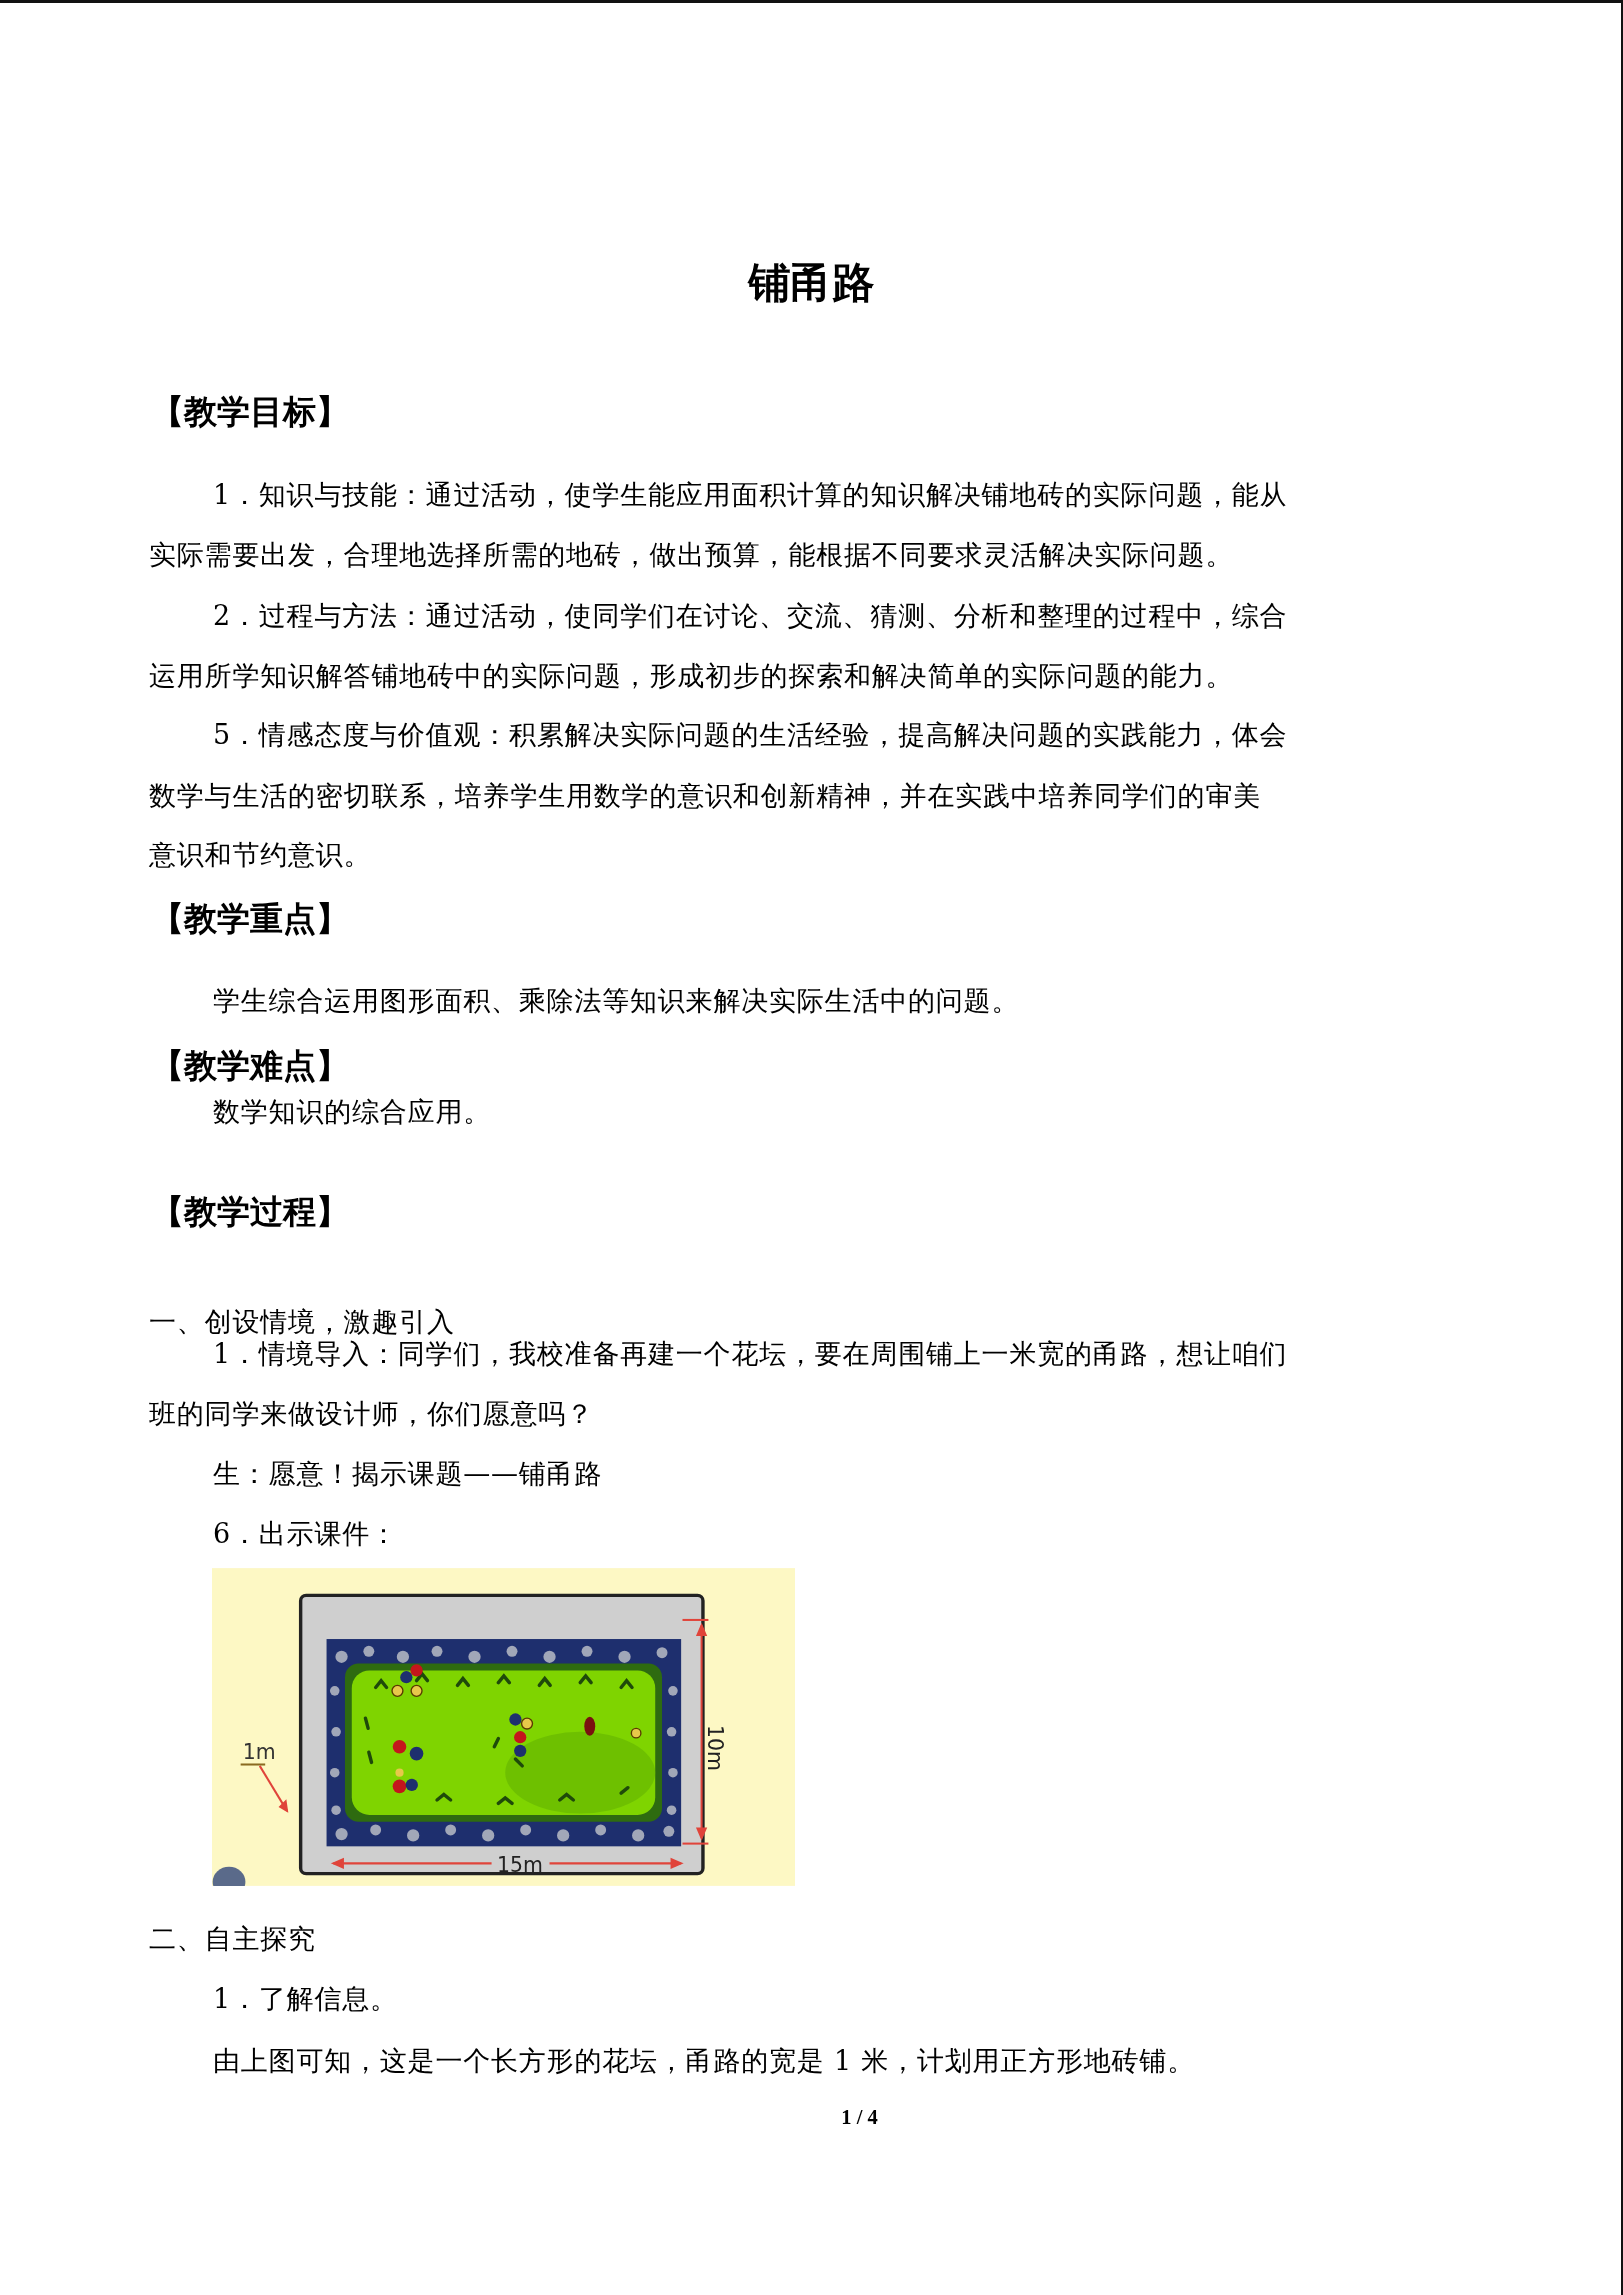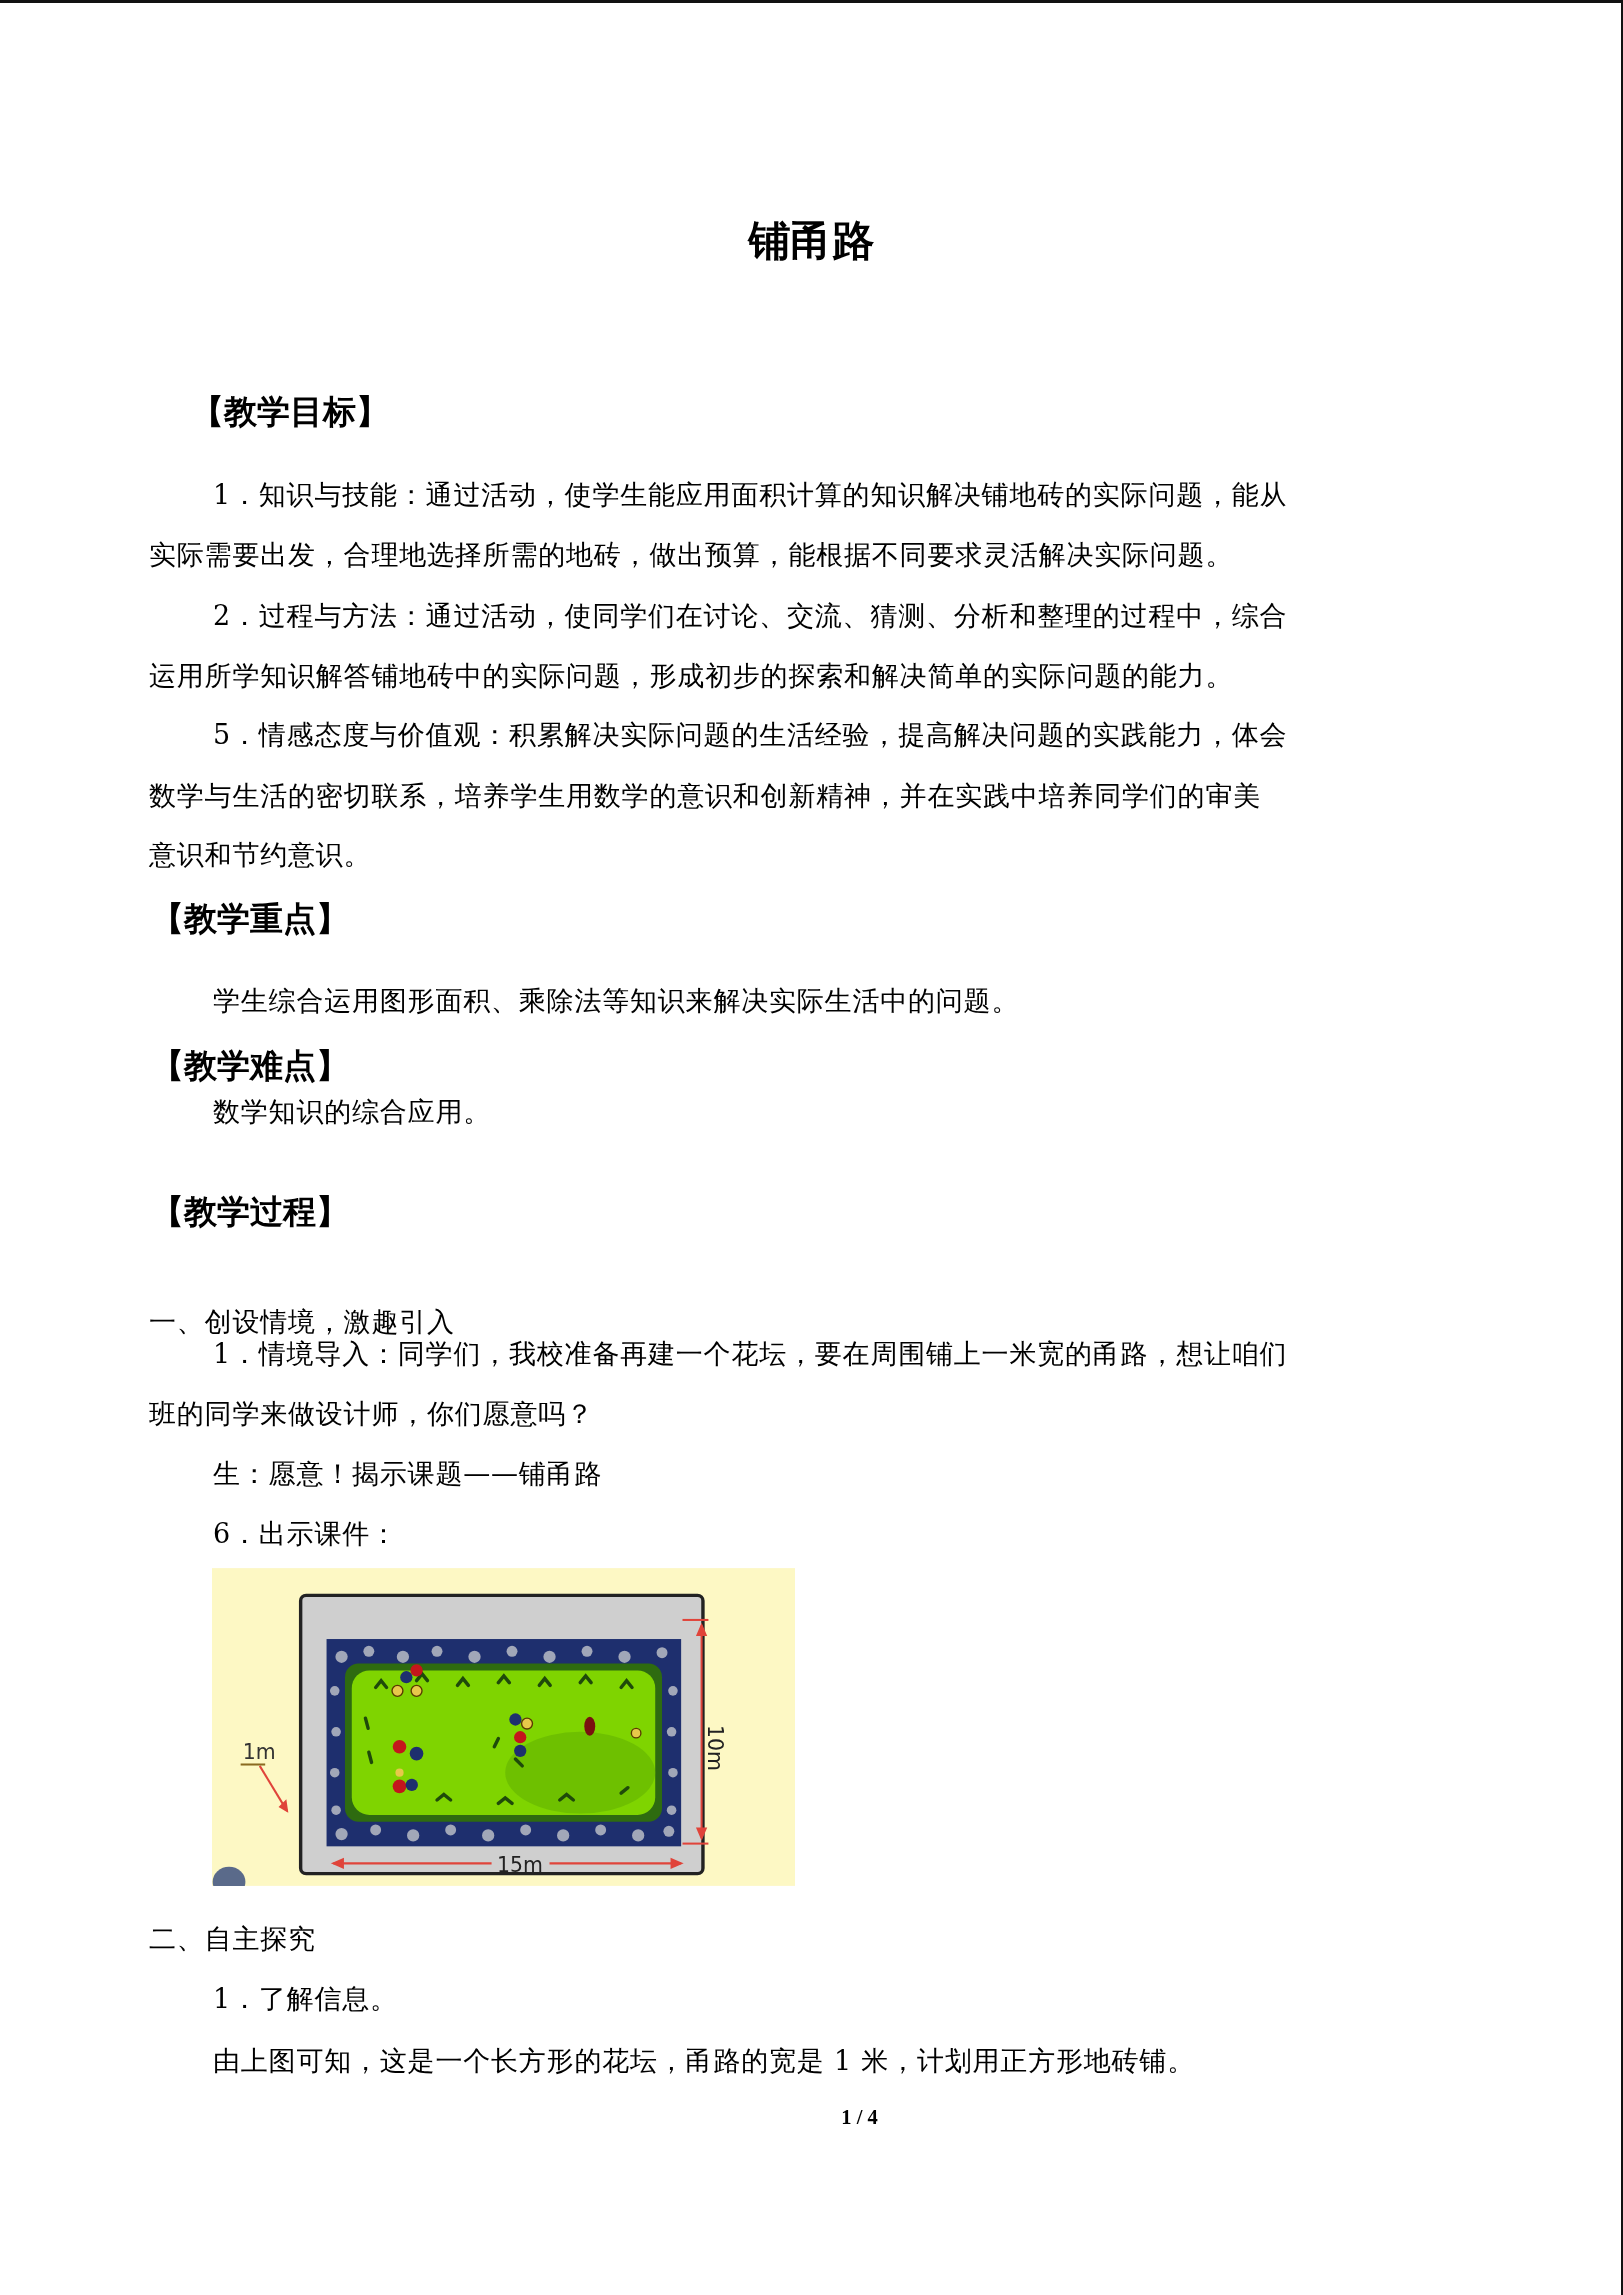--- a/index.html
+++ b/index.html
@@ -2,39 +2,39 @@
 <html style="font-size:11px"><head>
 <meta charset="utf-8">
 <style>
   html, body { margin: 0; padding: 0; background: #ffffff; }
   body { width: 1623px; height: 2295px; position: relative; overflow: hidden;
          font-family: "DejaVu Serif", "Liberation Serif", serif; color: #000; }
   .frame-top { position: absolute; left: 0; top: 0; width: 1623px; height: 2.7px; background: #111; }
   .frame-right { position: absolute; right: 0; top: 0; width: 2px; height: 2295px; background: #111; }
   .line { position: absolute; white-space: nowrap; line-height: 1; }
   .title { left: 0; width: 1623px; text-align: center; font-size: 42px; font-weight: bold;
-           font-family: "DejaVu Sans", "Liberation Sans", sans-serif; }
+           font-family: "DejaVu Sans", "Liberation Sans", sans-serif; margin-top: 42px; }
   .heading { left: 151px; font-size: 33px; font-weight: bold;
              font-family: "DejaVu Sans", "Liberation Sans", sans-serif; }
   .body { font-size: 27px; letter-spacing: 0.8px; }
   .indent { left: 213px; }
   .noindent { left: 149px; }
   .footer { left: 0; width: 1623px; text-align: center; font-size: 20.5px; font-weight: bold;
             font-family: "Liberation Serif", "DejaVu Serif", serif; }
   .figure { position: absolute; left: 212px; top: 1568px; width: 583px; height: 318px; }
 </style>
 </head>
 <body>
 
 <div class="frame-top"></div>
 <div class="frame-right"></div>
 
 <div class="line title" style="top:220px;">铺甬路</div>
 
-<div class="line heading" style="top:395px;margin-left:40px;">【教学目标】</div>
+<div class="line heading" style="top:395px;">【教学目标】</div>
 <div class="line body indent" style="top:481px;">1．知识与技能：通过活动，使学生能应用面积计算的知识解决铺地砖的实际问题，能从</div>
 <div class="line body noindent" style="top:541px;">实际需要出发，合理地选择所需的地砖，做出预算，能根据不同要求灵活解决实际问题。</div>
 <div class="line body indent" style="top:602px;">2．过程与方法：通过活动，使同学们在讨论、交流、猜测、分析和整理的过程中，综合</div>
 <div class="line body noindent" style="top:662px;">运用所学知识解答铺地砖中的实际问题，形成初步的探索和解决简单的实际问题的能力。</div>
 <div class="line body indent" style="top:721px;">5．情感态度与价值观：积累解决实际问题的生活经验，提高解决问题的实践能力，体会</div>
 <div class="line body noindent" style="top:782px;">数学与生活的密切联系，培养学生用数学的意识和创新精神，并在实践中培养同学们的审美</div>
 <div class="line body noindent" style="top:841px;">意识和节约意识。</div>
 
 <div class="line heading" style="top:902px;">【教学重点】</div>
 <div class="line body indent" style="top:987px;">学生综合运用图形面积、乘除法等知识来解决实际生活中的问题。</div>

